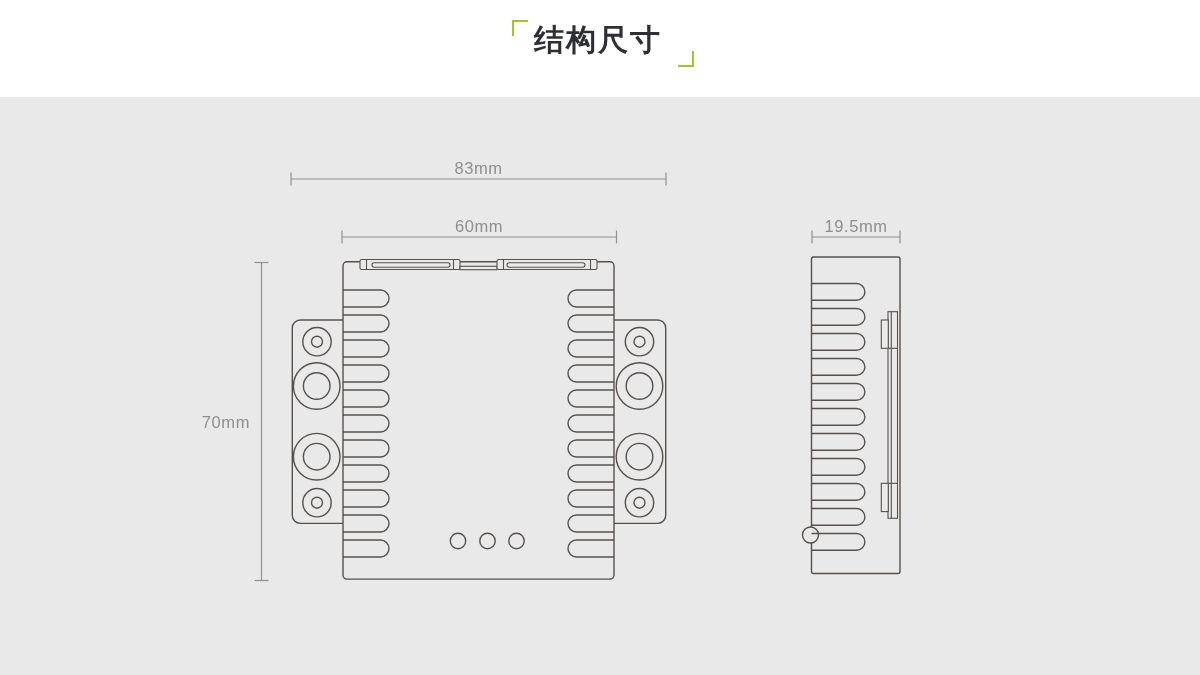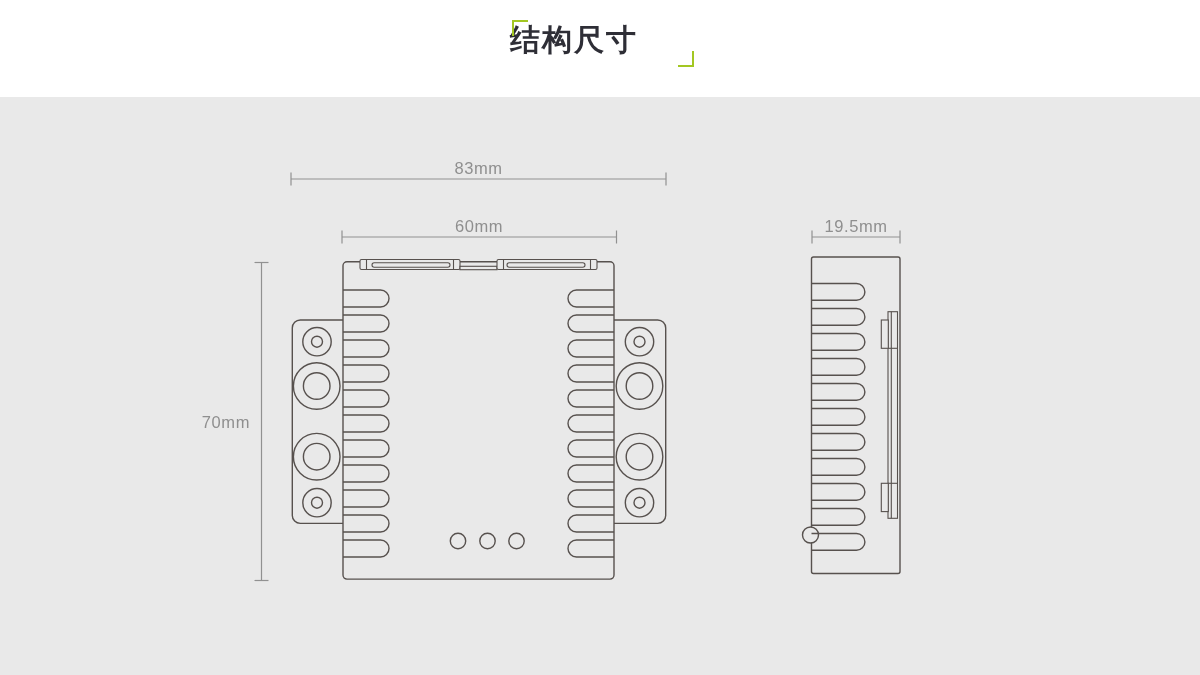--- a/index.html
+++ b/index.html
@@ -13,21 +13,21 @@
     background:#e9e9e9;
   }
   .header{
     position:absolute;left:0;top:0;width:1200px;height:97px;
     background:#ffffff;
   }
   .title-wrap{
     position:absolute;left:510px;top:14px;width:176px;height:52px;
   }
   .page-title{
-    margin:0;width:100%;text-align:left;
+    margin:0;width:100%;text-align:center;
     font-size:30px;line-height:52px;font-weight:bold;
     color:#2e2e36;letter-spacing:2px;
   }
   .corner{position:absolute;width:14px;height:14px;}
   .corner.tl{left:2px;top:6px;border-left:2.5px solid #a3c722;border-top:2.5px solid #a3c722;}
   .corner.br{right:-8px;bottom:-1px;border-right:2.5px solid #a3c722;border-bottom:2.5px solid #a3c722;}
   svg{position:absolute;left:0;top:0;}
   .outline{stroke:#57514e;stroke-width:1.4;fill:none;}
   .filled{stroke:#57514e;stroke-width:1.4;fill:#e9e9e9;}
   .thin{stroke:#57514e;stroke-width:1.1;fill:#e9e9e9;}

